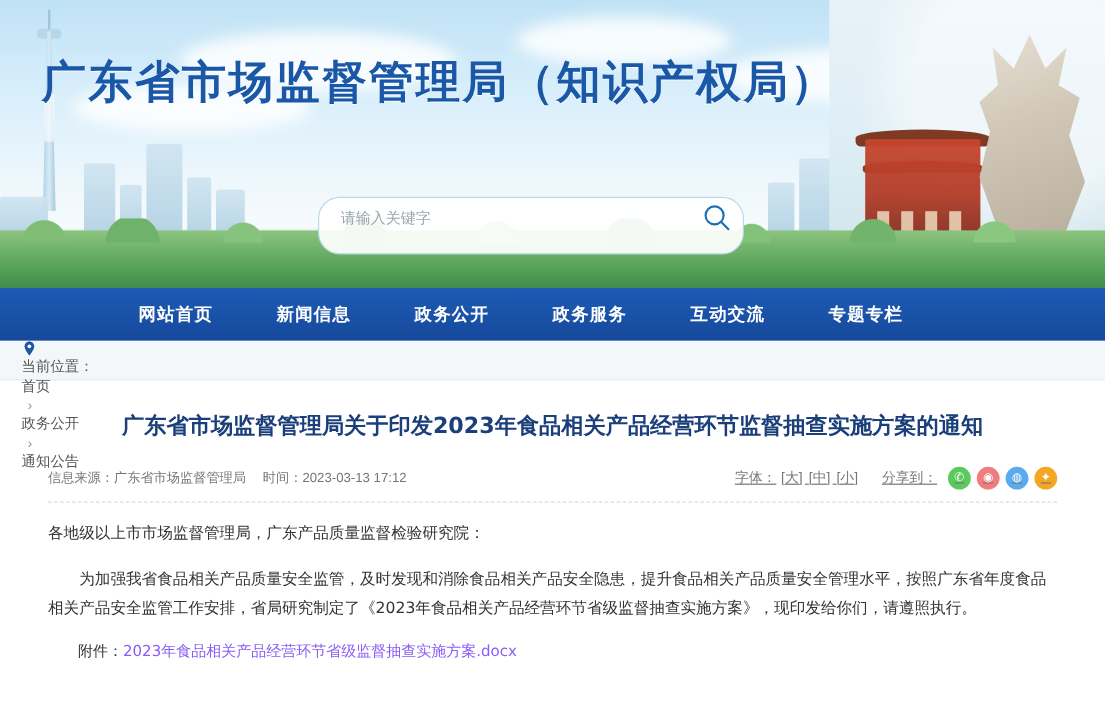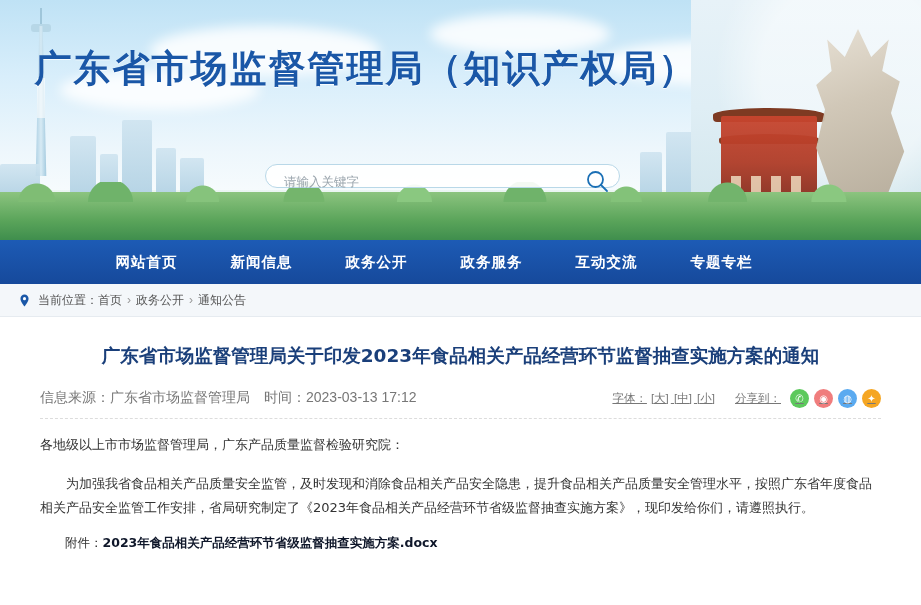--- a/index.html
+++ b/index.html
@@ -130,21 +130,21 @@
   .site-title-en {
     margin-top: 10px;
     font-size: 12.5px;
     font-weight: bold;
     color: #1a57a7;
     letter-spacing: .2px;
     white-space: nowrap;
   }
 
   .search-box {
-    position: absolute; left: 265px; top: 164px; width: 355px; height: 24px;
+    position: absolute; left: 265px; top: 164px; width: 355px; height: 48px;
     background: rgba(255,255,255,.92);
     border: 1px solid #b9d8e8;
     border-radius: 18px;
     z-index: 6;
   }
   .search-input {
     position: absolute; left: 16px; top: 0; width: 290px; height: 34px;
     border: none; outline: none; background: transparent;
     font-size: 12.5px; color: #333;
     font-family: "Liberation Sans", sans-serif;
@@ -165,43 +165,44 @@
     color: #ffffff; font-size: 14.5px; font-weight: bold;
     padding: 0 0; width: 115px; 
     cursor: pointer; letter-spacing: 1px;
   }
 
   
   .crumb-bar {
     width: 921px; height: 33px;
     background: #f4f7fa;
     border-bottom: 1px solid #e6ebf0;
-    display: flex; align-items: center;
+    display: flex; 
     padding-left: 18px;
+    flex-direction: column;
   }
   .pin-icon { margin-right: 7px; display: inline-flex; }
   .crumb-text { font-size: 12px; color: #555; }
   .crumb-text a { color: #555; text-decoration: none; cursor: pointer; }
   .crumb-sep { margin: 0 5px; color: #999; }
 
   
   .article { width: 921px; padding: 0 40px; }
   .art-title {
     margin: 26px 0 0 0;
     font-family: "DejaVu Sans", sans-serif;
     font-size: 18.5px; font-weight: bold; color: #1a3f7a;
     text-align: center; line-height: 1.4;
   }
   .meta-row {
     margin-top: 20px;
     display: flex; align-items: center; justify-content: space-between;
     padding-bottom: 10px;
     border-bottom: 1px dashed #dcdcdc;
   }
-  .meta-left { font-size: 14px; color: #777; }
+  .meta-left { font-size: 11px; color: #777; }
   .meta-left .sep { display: inline-block; width: 14px; }
   .meta-right { display: flex; align-items: center; font-size: 11.5px; color: #777; text-decoration: underline; }
   .font-sizes { margin-left: 4px; }
   .font-sizes span { cursor: pointer; margin-right: 2px; color: #777; }
   .share-label { margin-left: 18px; }
   .share-icons { display: flex; align-items: center; margin-left: 4px; }
   .sicon {
     width: 19px; height: 19px; border-radius: 50%; margin-left: 5px;
     display: inline-flex; align-items: center; justify-content: center;
     color: #fff; font-size: 10px; cursor: pointer;
@@ -219,21 +220,21 @@
   .body-p {
     margin-top: 14px;
     font-size: 13px; color: #333; line-height: 1.9;
     font-family: "DejaVu Sans", sans-serif;
   }
   .indent { text-indent: 2em; }
   .attach {
     margin-top: 14px; font-size: 12.5px; color: #333; text-indent: 2em;
     font-family: "DejaVu Sans", sans-serif;
   }
-  .attach a { color: #0f172a; font-weight: bold; text-decoration: none; cursor: pointer; }
+  .attach a { color: #8b5cf6; font-weight: normal; text-decoration: none; cursor: pointer; }
 </style>
 </head>
 <body>
 
 <div class="banner">
   <div class="sky"></div>
   <div class="cloud c1"></div>
   <div class="cloud c2"></div>
   <div class="cloud c3"></div>
   <div class="cloud c4"></div>

